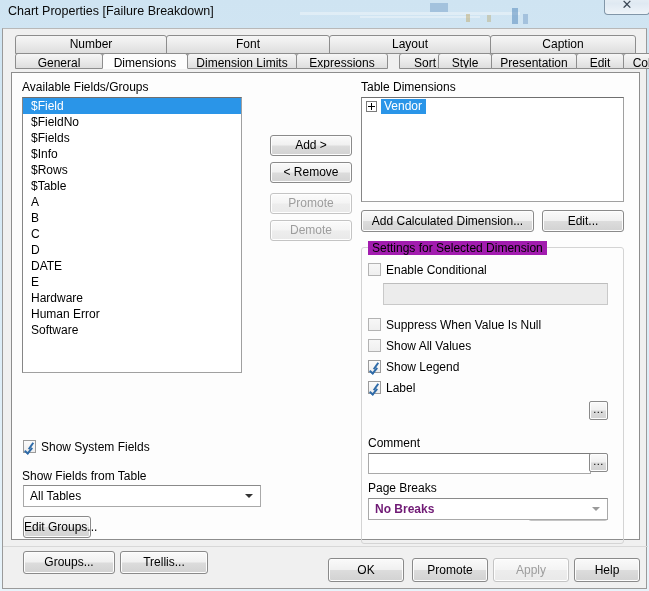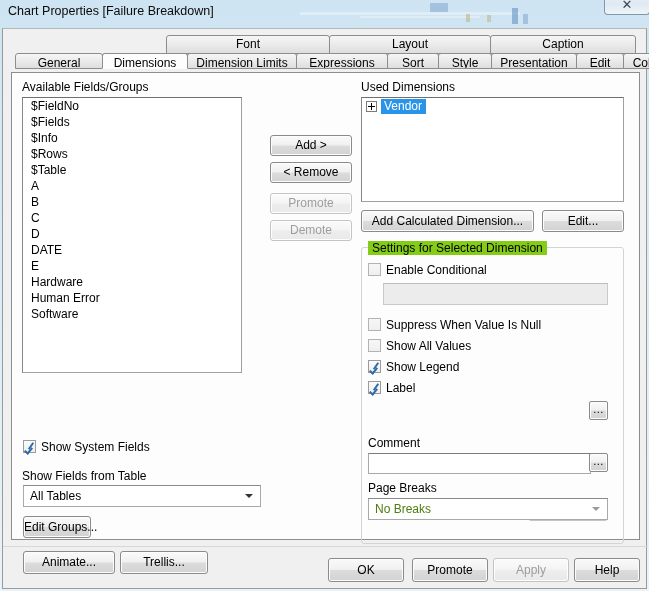--- a/index.html
+++ b/index.html
@@ -284,21 +284,21 @@
     box-sizing: border-box;
     background: #fff;
     border: 1px solid #a9a9a9;
     border-top-color: #8a8a8a;
     font-size: 12px;
     line-height: 20px;
     padding-left: 6px;
     color: #000;
     white-space: nowrap;
   }
-  .combo.dimmed { color: #4d7c0f; }
+  .combo.dimmed { color: #701a75; font-weight: bold; }
   .combo .arrow {
     position: absolute;
     right: 7px; top: 50%;
     margin-top: -2px;
     width: 0; height: 0;
     border-left: 4px solid transparent;
     border-right: 4px solid transparent;
     border-top: 4px solid #333;
   }
   .combo .arrow.grey { border-top-color: #9a9a9a; }
@@ -306,21 +306,21 @@
   
   .groupbox {
     position: absolute;
     box-sizing: border-box;
     border: 1px solid #d4d4d4;
     border-radius: 3px;
   }
   .groupbox-title {
     position: absolute;
     font-size: 12px;
-    background: #84cc16;
+    background: #a21caf;
     padding: 0 4px;
     color: #000;
     white-space: nowrap;
   }
 
   
   #footer-sep {
     position: absolute;
     left: 0; top: 517px;
     width: 645px; height: 1px;
@@ -343,40 +343,42 @@
     <div id="title-text">Chart Properties [Failure Breakdown]</div>
     <div id="close-btn">
       <div class="x">✕</div>
     </div>
   </div>
 
   <div id="dialog">
 
     <div id="tabstrip">
 
+      <div class="tab row1 behind" style="left:12px;width:152px;">Number</div>
       <div class="tab row1 behind" style="left:163px;width:164px;">Font</div>
       <div class="tab row1 behind" style="left:326px;width:162px;">Layout</div>
       <div class="tab row1 behind" style="left:487px;width:146px;">Caption</div>
 
       <div class="tab row2" style="left:12px;width:88px;">General</div>
       <div class="tab row2 active" style="left:99px;width:86px;">Dimensions</div>
       <div class="tab row2" style="left:184px;width:110px;">Dimension Limits</div>
       <div class="tab row2" style="left:293px;width:92px;">Expressions</div>
-      <div class="tab row2" style="left:384px;width:52px;">Sort</div>
+      <div class="tab row2" style="left:396px;width:52px;">Sort</div>
       <div class="tab row2" style="left:435px;width:54px;">Style</div>
       <div class="tab row2" style="left:488px;width:86px;">Presentation</div>
       <div class="tab row2" style="left:573px;width:48px;">Edit</div>
       <div class="tab row2" style="left:620px;width:54px;">Colors</div>
     </div>
 
     <div id="panel">
 
       <div class="lbl" style="left:10px;top:7px;">Available Fields/Groups</div>
 
       <div class="listbox" style="left:10px;top:24px;width:220px;height:276px;">
+        <div class="listitem selected">$Field</div>
         <div class="listitem">$FieldNo</div>
         <div class="listitem">$Fields</div>
         <div class="listitem">$Info</div>
         <div class="listitem">$Rows</div>
         <div class="listitem">$Table</div>
         <div class="listitem">A</div>
         <div class="listitem">B</div>
         <div class="listitem">C</div>
         <div class="listitem">D</div>
         <div class="listitem">DATE</div>
@@ -393,29 +395,29 @@
 
       <div class="lbl" style="left:10px;top:396px;text-align:right;">Show Fields from Table</div>
 
       <div class="combo" style="left:11px;top:412px;width:238px;height:22px;">
         <span>All Tables</span>
         <span class="arrow"></span>
       </div>
 
       <div class="btn" style="left:11px;top:443px;width:68px;height:22px;line-height:20px;">Edit Groups...</div>
 
-      <div class="btn" style="left:11px;top:478px;width:92px;height:23px;line-height:21px;">Animate...</div>
+      <div class="btn" style="left:11px;top:478px;width:92px;height:23px;line-height:21px;">Groups...</div>
       <div class="btn" style="left:108px;top:478px;width:88px;height:23px;line-height:21px;">Trellis...</div>
 
       <div class="btn" style="left:258px;top:62px;width:82px;height:21px;line-height:19px;">Add &gt;</div>
       <div class="btn" style="left:258px;top:89px;width:82px;height:21px;line-height:19px;">&lt; Remove</div>
       <div class="btn disabled" style="left:258px;top:120px;width:82px;height:21px;line-height:19px;">Promote</div>
       <div class="btn disabled" style="left:258px;top:147px;width:82px;height:21px;line-height:19px;">Demote</div>
 
-      <div class="lbl" style="left:349px;top:7px;">Used Dimensions</div>
+      <div class="lbl" style="left:349px;top:7px;">Table Dimensions</div>
 
       <div class="listbox" style="left:349px;top:24px;width:263px;height:105px;">
         <div class="treeitem">
           <span class="expander"></span>
           <span class="tree-label-sel">Vendor</span>
         </div>
       </div>
 
       <div class="btn" style="left:349px;top:137px;width:173px;height:22px;line-height:20px;">Add Calculated Dimension...</div>
       <div class="btn" style="left:530px;top:137px;width:82px;height:22px;line-height:20px;">Edit...</div>

